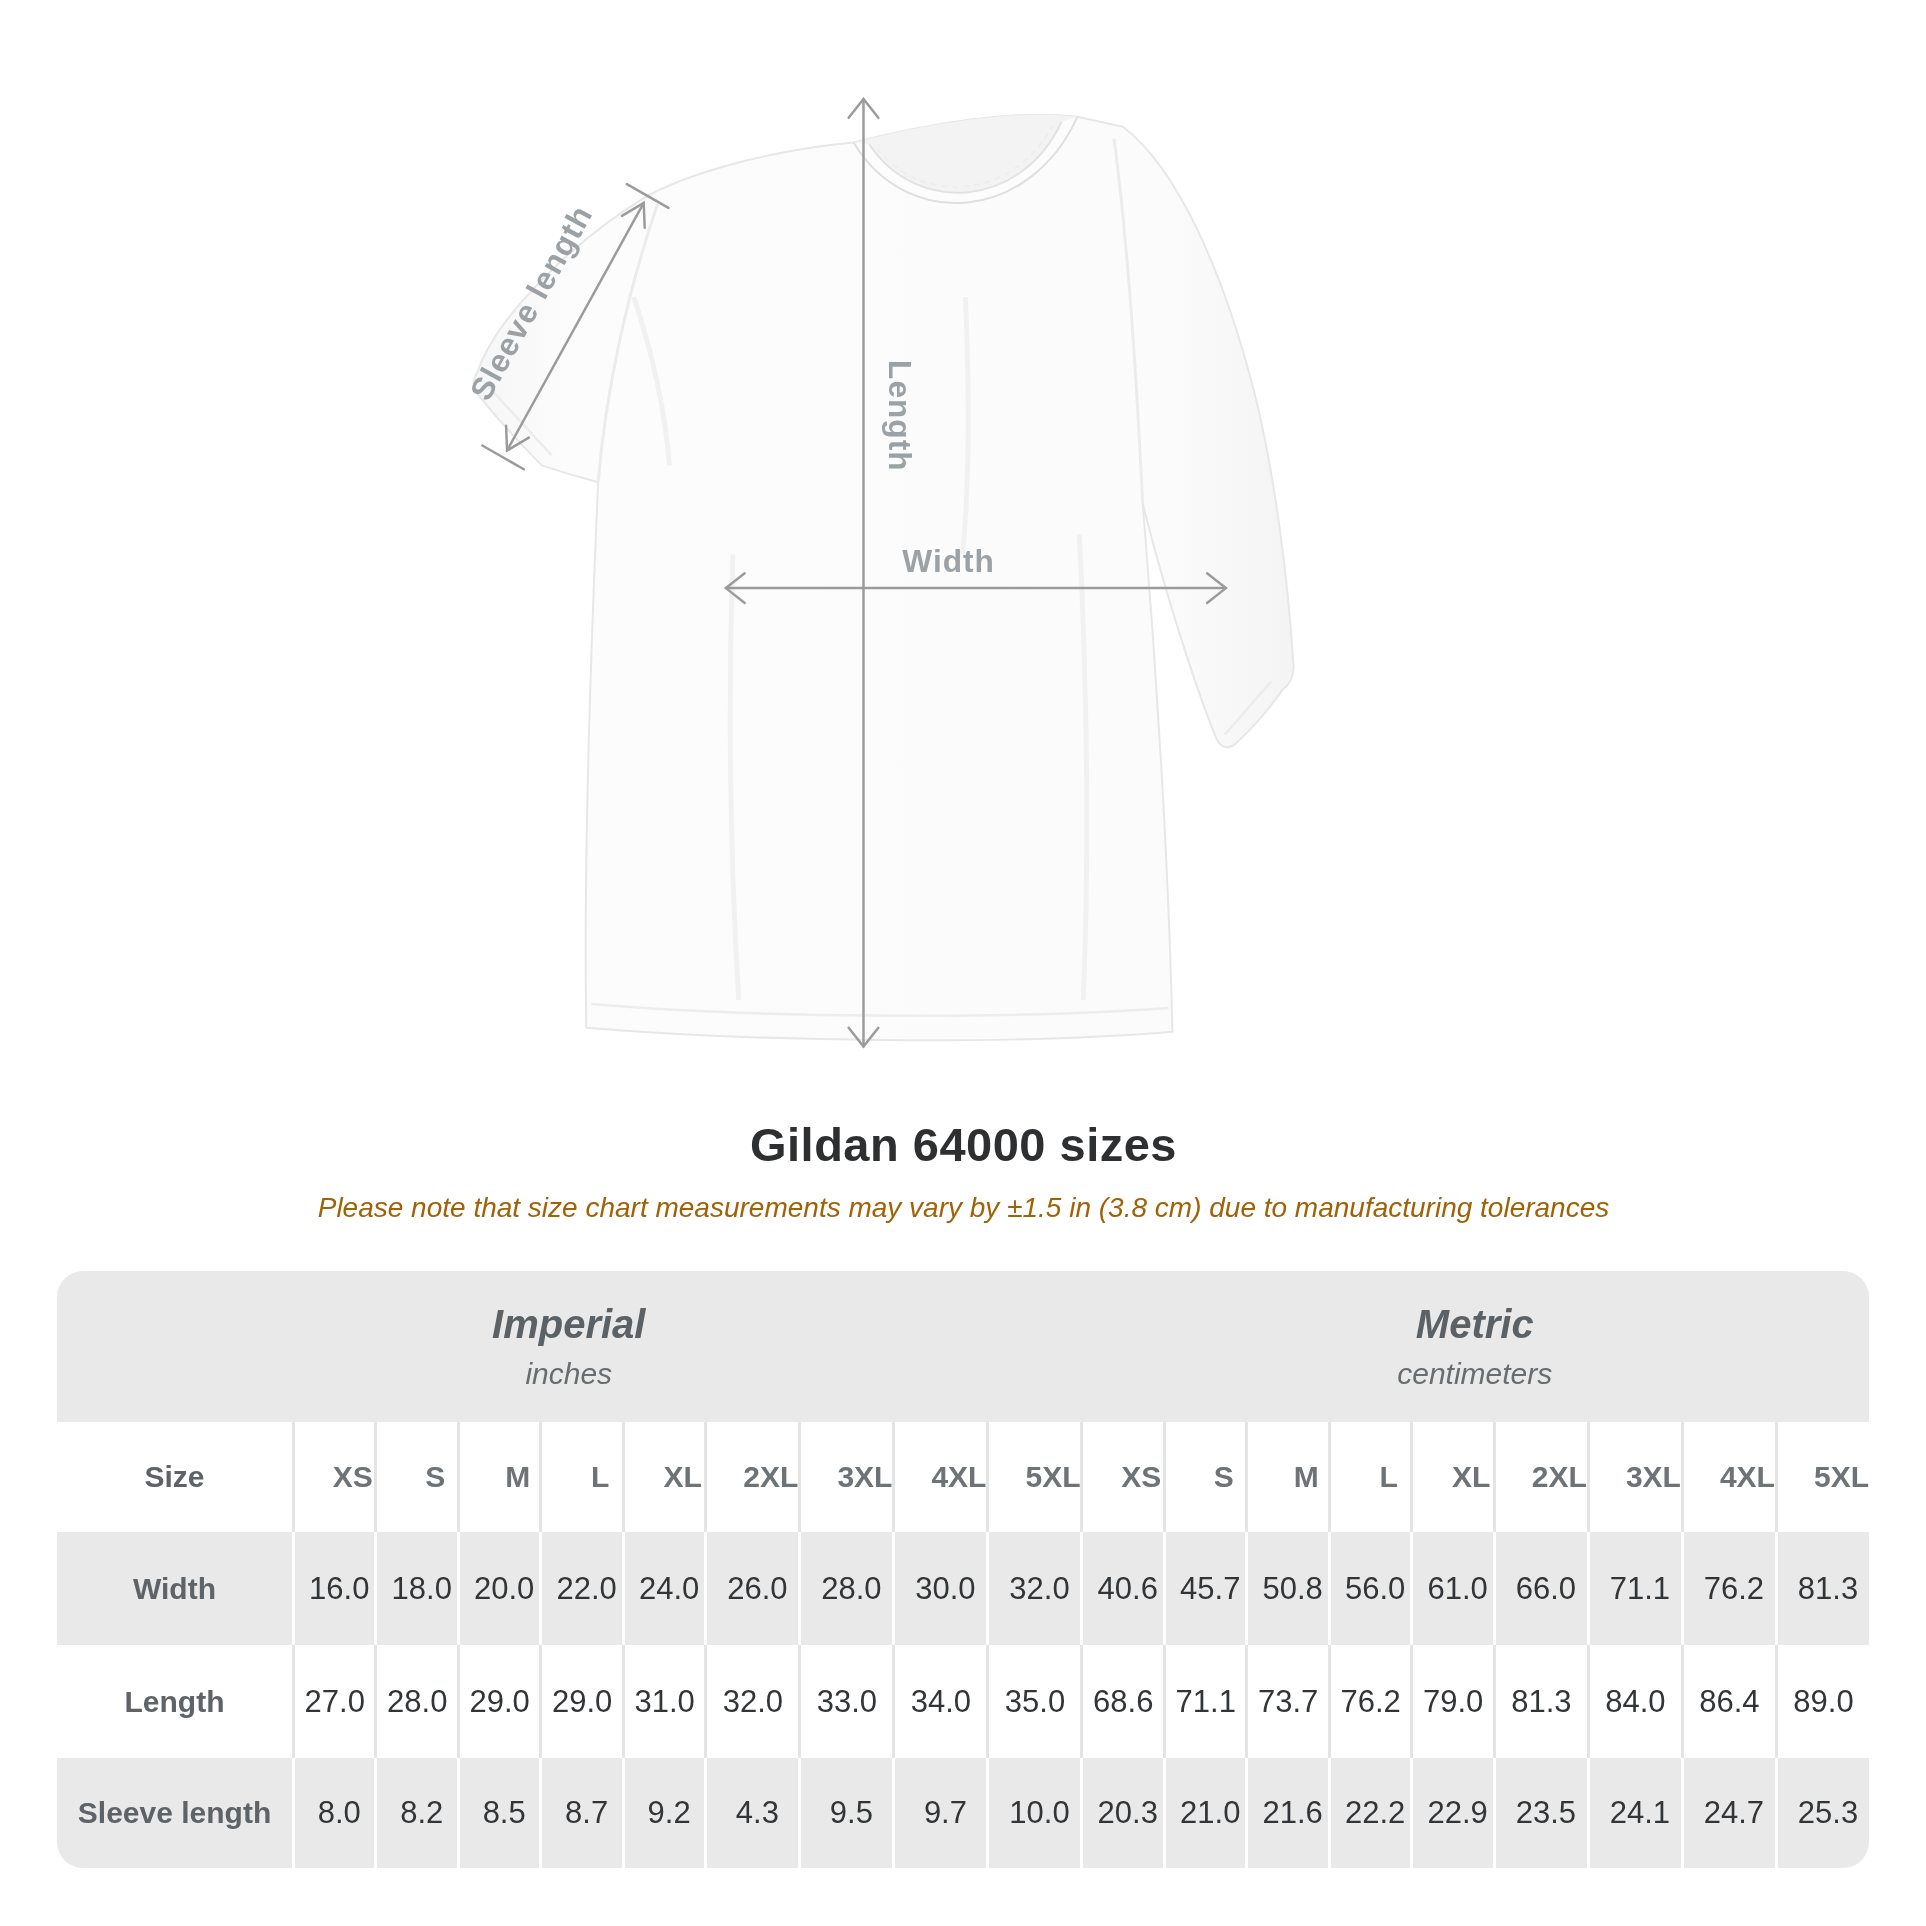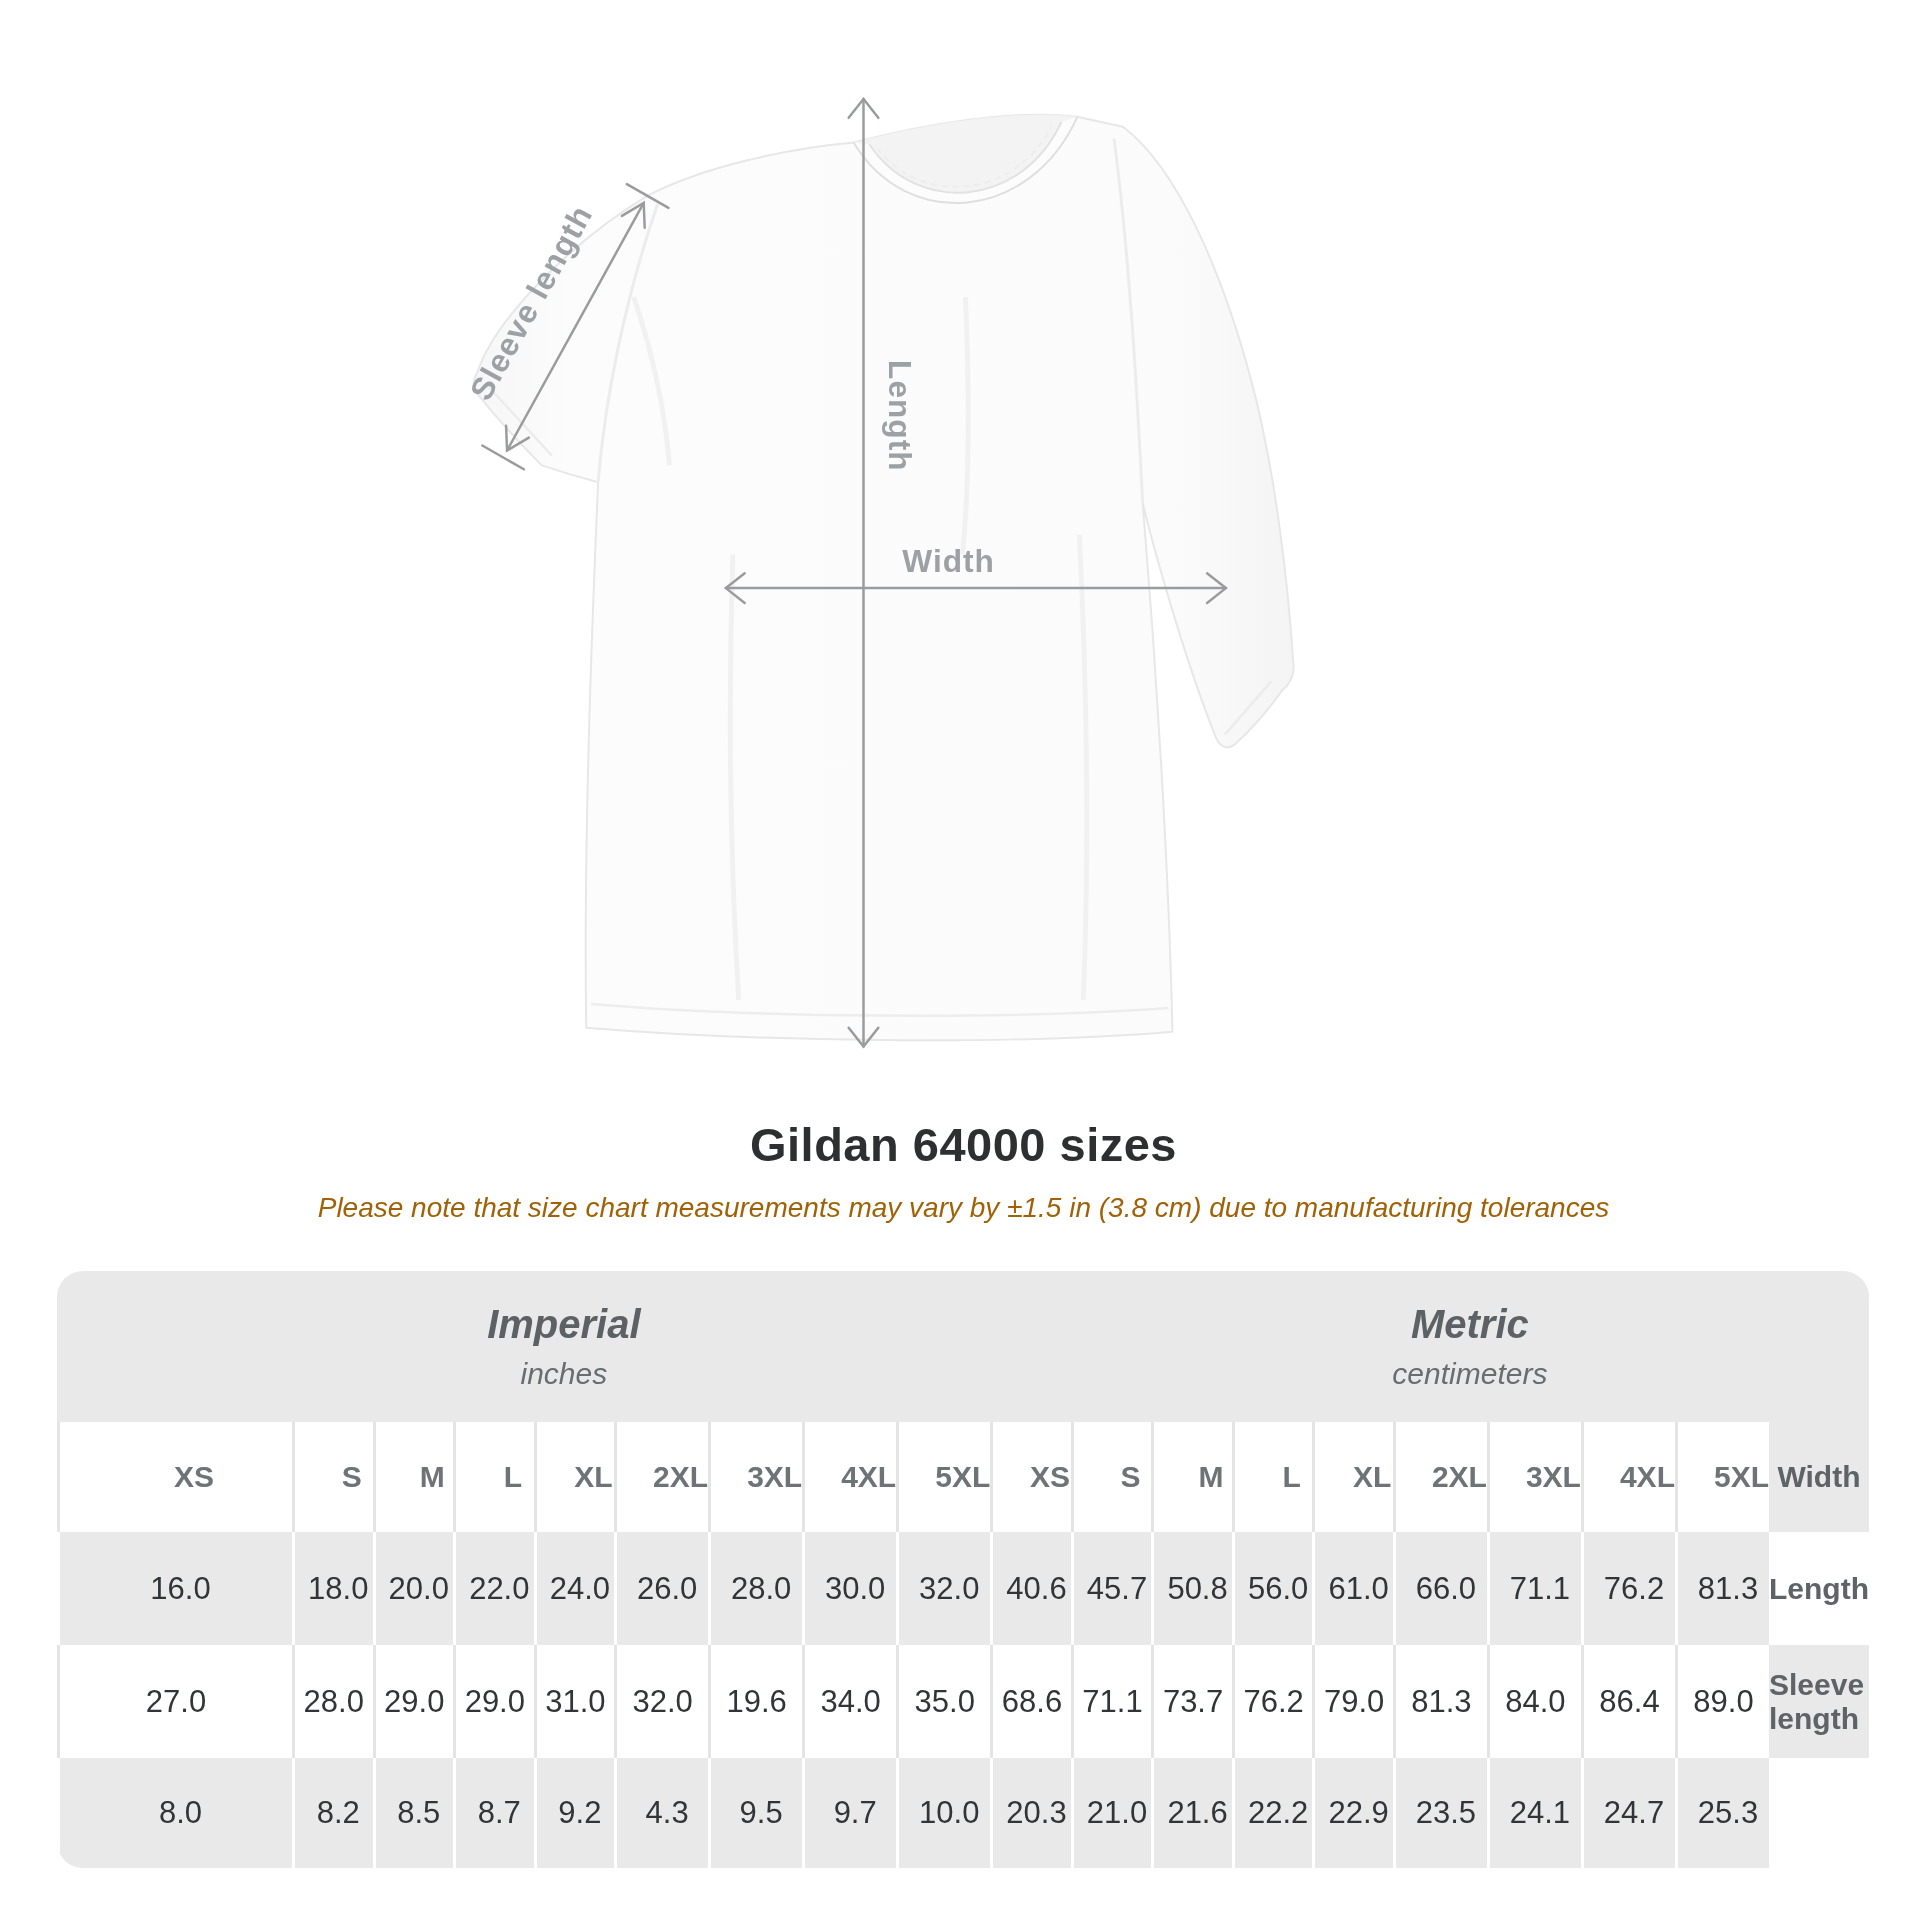--- a/index.html
+++ b/index.html
@@ -125,20 +125,21 @@
   <div class="size-table" id="size-table">
     <div class="unit-header metric">
       <div class="unit-name">Metric</div>
       <div class="unit-sub">centimeters</div>
     </div>
     <div class="unit-header imperial">
       <div class="unit-name">Imperial</div>
       <div class="unit-sub">inches</div>
     </div>
 
+  <div class="cell lab">Size</div>
       <div class="cell data sh">XS</div>
       <div class="cell data sh">S</div>
       <div class="cell data sh">M</div>
       <div class="cell data sh">L</div>
       <div class="cell data sh">XL</div>
       <div class="cell data sh">2XL</div>
       <div class="cell data sh">3XL</div>
       <div class="cell data sh">4XL</div>
       <div class="cell data sh">5XL</div>
       <div class="cell data sh">XS</div>
@@ -169,21 +170,21 @@
       <div class="cell data num g">71.1</div>
       <div class="cell data num g">76.2</div>
       <div class="cell data num g">81.3</div>
       <div class="cell lab">Length</div>
       <div class="cell data num">27.0</div>
       <div class="cell data num">28.0</div>
       <div class="cell data num">29.0</div>
       <div class="cell data num">29.0</div>
       <div class="cell data num">31.0</div>
       <div class="cell data num">32.0</div>
-      <div class="cell data num">19.6</div>
+      <div class="cell data num">33.0</div>
       <div class="cell data num">34.0</div>
       <div class="cell data num">35.0</div>
       <div class="cell data num">68.6</div>
       <div class="cell data num">71.1</div>
       <div class="cell data num">73.7</div>
       <div class="cell data num">76.2</div>
       <div class="cell data num">79.0</div>
       <div class="cell data num">81.3</div>
       <div class="cell data num">84.0</div>
       <div class="cell data num">86.4</div>

